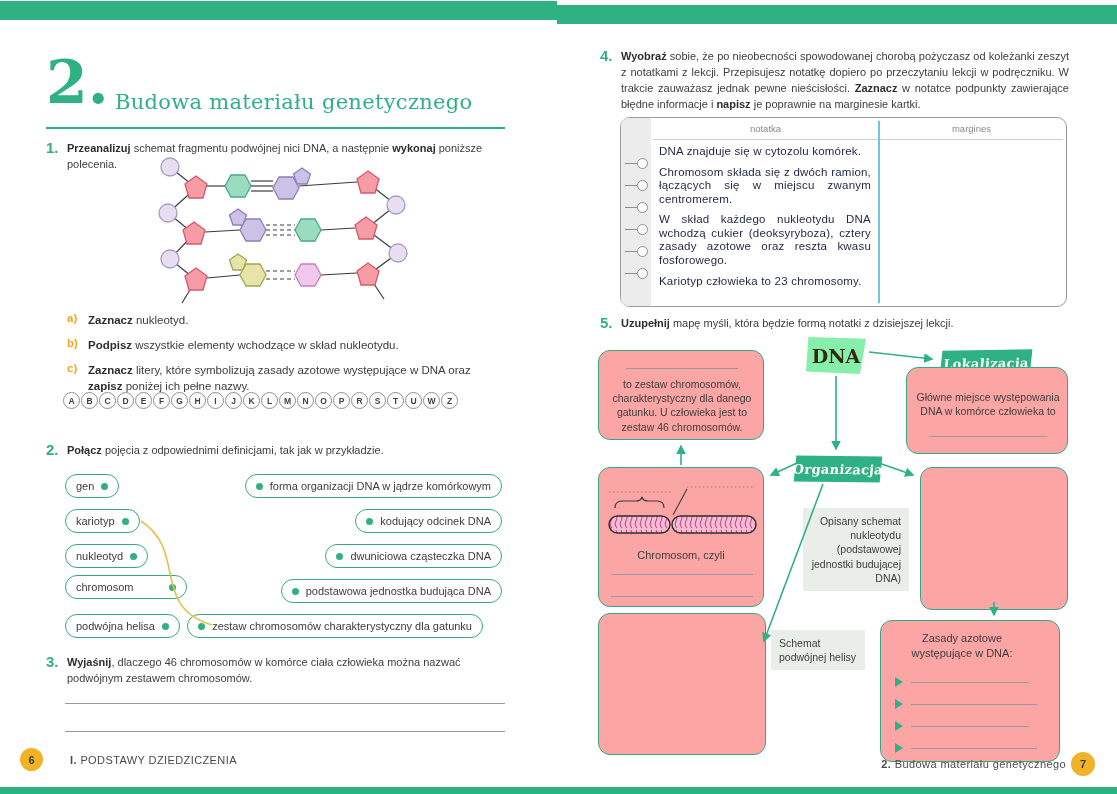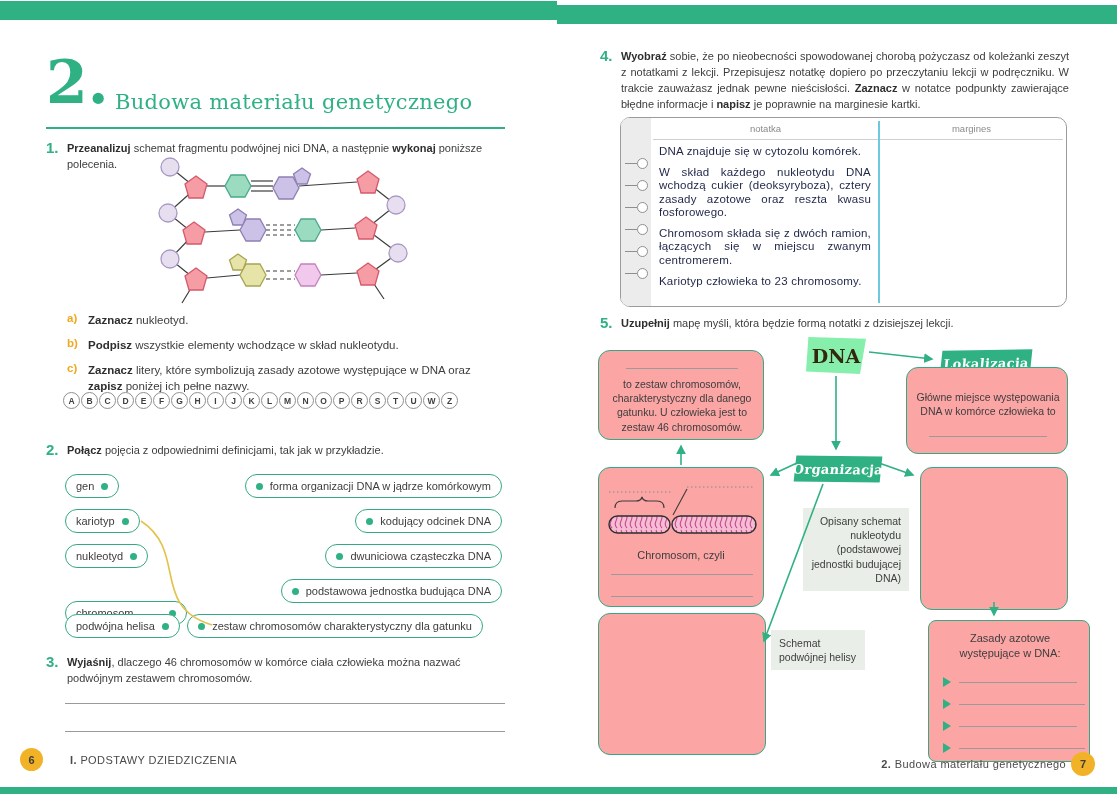--- a/index.html
+++ b/index.html
@@ -181,21 +181,21 @@
       <span class="dot"></span>
     </div>
   <div class="pill" style="left:65px;top:509px;">
       <span>kariotyp</span>
       <span class="dot"></span>
     </div>
   <div class="pill" style="left:65px;top:544px;">
       <span>nukleotyd</span>
       <span class="dot"></span>
     </div>
-  <div class="pill" style="left:65px;top:601px;gap:36px;">
+  <div class="pill" style="left:65px;top:575px;gap:36px;">
       <span>chromosom</span>
       <span class="dot"></span>
     </div>
   <div class="pill" style="left:65px;top:614px;">
       <span>podwójna helisa</span>
       <span class="dot"></span>
     </div>
 
   <div class="pill" style="right:615px;top:474px;">
       <span class="dot"></span>
@@ -236,22 +236,22 @@
     <div class="ring" style="top:84px;"></div>
     <div class="ring" style="top:106px;"></div>
     <div class="ring" style="top:128px;"></div>
     <div class="ring" style="top:150px;"></div>
     <div class="nb-header" style="left:32px;width:225px;">notatka</div>
     <div class="nb-header" style="left:259px;width:183px;">margines</div>
     <div class="nb-rule"></div>
     <div class="nb-divider"></div>
     <div class="nb-notes">
       <p>DNA znajduje się w cytozolu komórek.</p>
+      <p>Chromosom składa się z dwóch ramion, łączących się w miejscu zwanym centromerem.</p>
       <p>W skład każdego nukleotydu DNA wchodzą cukier (deoksyryboza), cztery zasady azotowe oraz reszta kwasu fosforowego.</p>
-      <p>Chromosom składa się z dwóch ramion, łączących się w miejscu zwanym centromerem.</p>
       <p>Kariotyp człowieka to 23 chromosomy.</p>
     </div>
     <div class="abs" style="left:261px;top:25px;right:4px;bottom:4px;"></div>
   </div>
 
   <div class="abs ex-num" style="left:600px;top:314px;">5.</div>
   <div class="abs ex-text" style="left:621px;top:316px;width:448px;"><b>Uzupełnij</b><span> mapę myśli, która będzie formą notatki z dzisiejszej lekcji.</span></div>
 
   <div class="dna-node">DNA</div>
 
@@ -288,21 +288,21 @@
     <div class="answer-line abs" style="left:12px;top:106px;width:142px;"></div>
     <div class="answer-line abs" style="left:12px;top:128px;width:142px;"></div>
   </div>
 
   <div class="map-box" style="left:920px;top:467px;width:148px;height:143px;"></div>
   <div class="note-tag" style="left:803px;top:508px;width:106px;text-align:right;">Opisany schemat nukleotydu (podstawowej jednostki budującej DNA)</div>
 
   <div class="map-box" style="left:598px;top:613px;width:168px;height:142px;"></div>
   <div class="note-tag" style="left:771px;top:630px;width:94px;text-align:left;">Schemat podwójnej helisy</div>
 
-  <div class="map-box" style="left:928px;top:620px;width:162px;height:142px;border-radius:8px;">
+  <div class="map-box" style="left:880px;top:620px;width:180px;height:142px;">
     <div class="map-text abs" style="left:10px;top:10px;width:142px;font-size:11px;">Zasady azotowe występujące w DNA:</div>
     <div class="bullet-row" style="left:14px;top:56px;">
         <span class="tri"></span>
         <span class="bullet-line" style="width:118px;"></span>
       </div>
     <div class="bullet-row" style="left:14px;top:78px;">
         <span class="tri"></span>
         <span class="bullet-line" style="width:126px;"></span>
       </div>
     <div class="bullet-row" style="left:14px;top:100px;">

